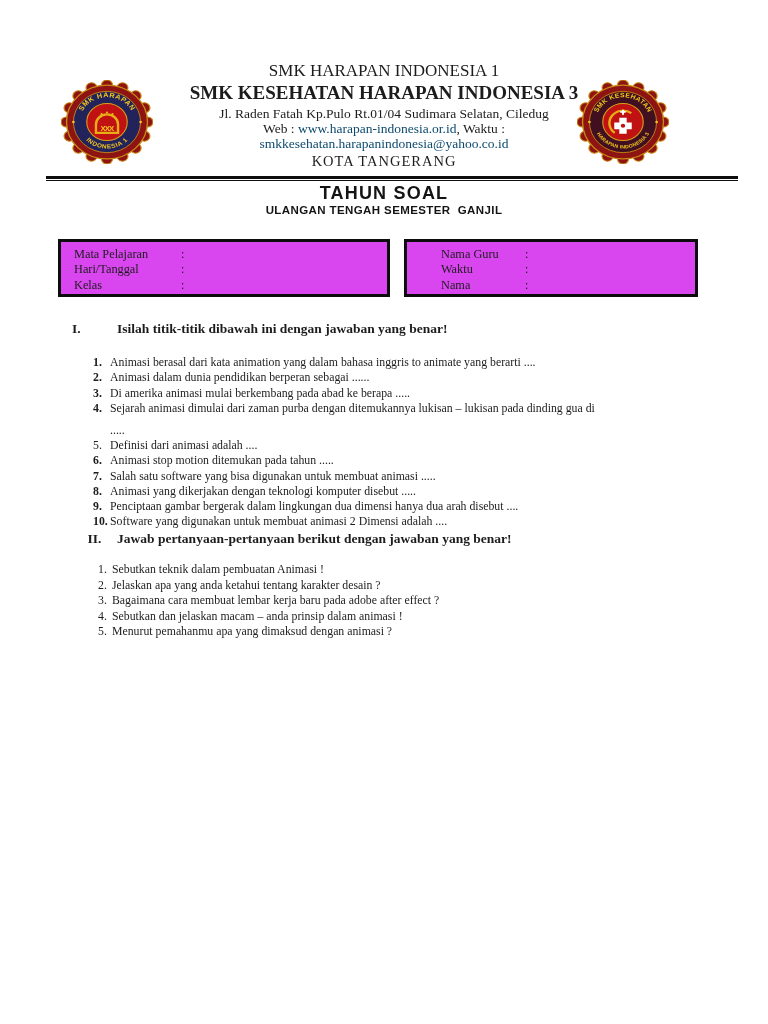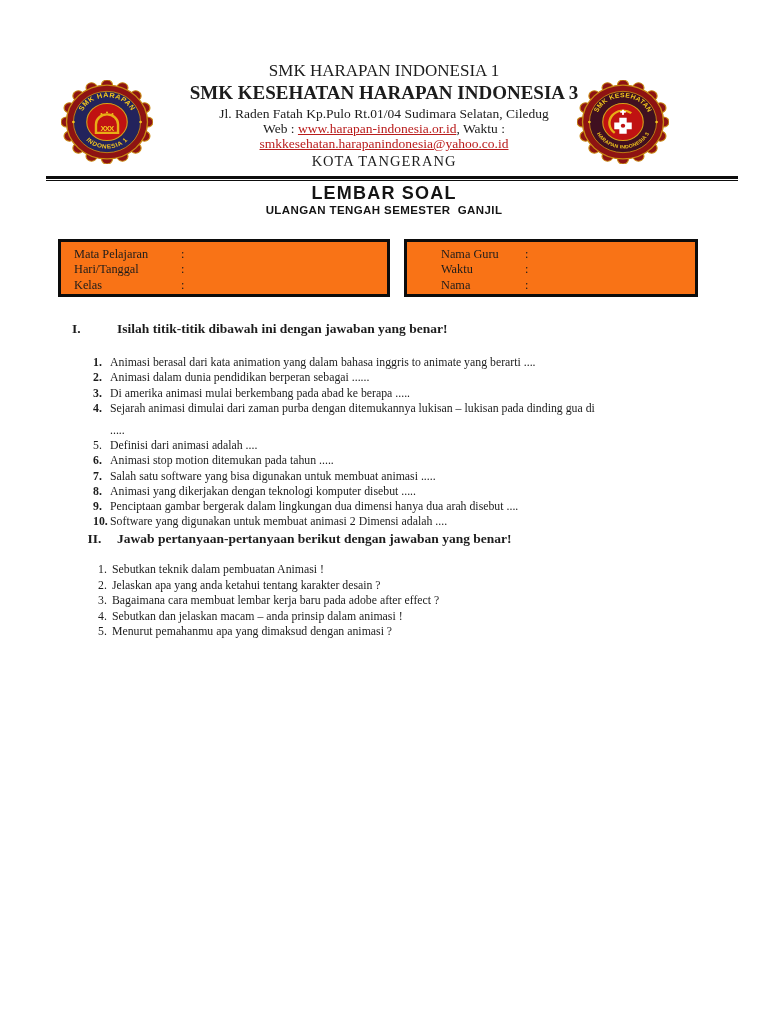--- a/index.html
+++ b/index.html
@@ -12,34 +12,34 @@
   .logo { position:absolute; top:80px; width:92px; height:84px; }
   .logo-left  { left:61px; }
   .logo-right { left:577px; }
   .logo svg { width:100%; height:100%; display:block; }
   .header-text { position:absolute; top:61px; left:150px; width:468px; text-align:center; }
   .school1 { font-size:17px; font-weight:normal; line-height:20px; white-space:nowrap; }
   .school2 { font-size:19px; font-weight:bold; line-height:23px; white-space:nowrap; }
   .addr    { font-size:13.5px; line-height:15px; margin-top:2px; white-space:nowrap; }
   .webline { font-size:13.5px; line-height:15px; }
   .emailline { font-size:13.5px; line-height:15px; }
-  .link { color:#b91c1c; text-decoration:underline; cursor:pointer; }
+  .link { color:#0c4a6e; cursor:pointer; }
   .city { font-size:14.5px; line-height:16px; margin-top:2px; letter-spacing:1px; }
   
   .rule { position:absolute; top:176px; left:46px; width:692px; }
   .rule-thick { height:3px; background:#0d0d0d; }
   .rule-thin  { height:1px; background:#0d0d0d; margin-top:1px; }
   
   .title-block { position:absolute; top:183px; left:0; width:768px; text-align:center;
                  font-family:"Liberation Sans", sans-serif; color:#141414; }
   .title-main { font-size:18px; font-weight:bold; letter-spacing:1.2px; line-height:21px; }
   .title-sub  { font-size:11.5px; font-weight:bold; letter-spacing:0.4px; line-height:13.5px; white-space:pre; }
   
   .info-box { position:absolute; top:239px; height:58px; border:3px solid #0c0c0c;
-              font-size:12.3px; background:#f97316; }
+              font-size:12.3px; background:#d946ef; }
   .info-box-left  { left:58px;  width:332px; padding:5px 0 0 13px; }
   .info-box-right { left:404px; width:294px; padding:5px 0 0 34px; }
   .field { line-height:15.3px; white-space:nowrap; }
   .flabel { display:inline-block; }
   .info-box-left  .flabel { width:107px; }
   .info-box-right .flabel { width:84px; }
   .fcolon { display:inline-block; }
   .fvalue { display:inline-block; margin-left:6px; }
   
   .section { position:absolute; left:0; width:768px; }
@@ -156,21 +156,21 @@
     <div class="emailline"><span class="link">smkkesehatan.harapanindonesia@yahoo.co.id</span></div>
     <div class="city">KOTA TANGERANG</div>
   </div>
 
   <div class="rule">
     <div class="rule-thick"></div>
     <div class="rule-thin"></div>
   </div>
 
   <div class="title-block">
-    <div class="title-main">LEMBAR SOAL</div>
+    <div class="title-main">TAHUN SOAL</div>
     <div class="title-sub">ULANGAN TENGAH SEMESTER  GANJIL</div>
   </div>
 
   <div class="info-box info-box-left">
     <div class="field"><span class="flabel">Mata Pelajaran</span><span class="fcolon">:</span><span class="fvalue"></span></div>
     <div class="field"><span class="flabel">Hari/Tanggal</span><span class="fcolon">:</span><span class="fvalue"></span></div>
     <div class="field"><span class="flabel">Kelas</span><span class="fcolon">:</span><span class="fvalue"></span></div>
   </div>
   <div class="info-box info-box-right">
     <div class="field"><span class="flabel">Nama Guru</span><span class="fcolon">:</span><span class="fvalue"></span></div>

